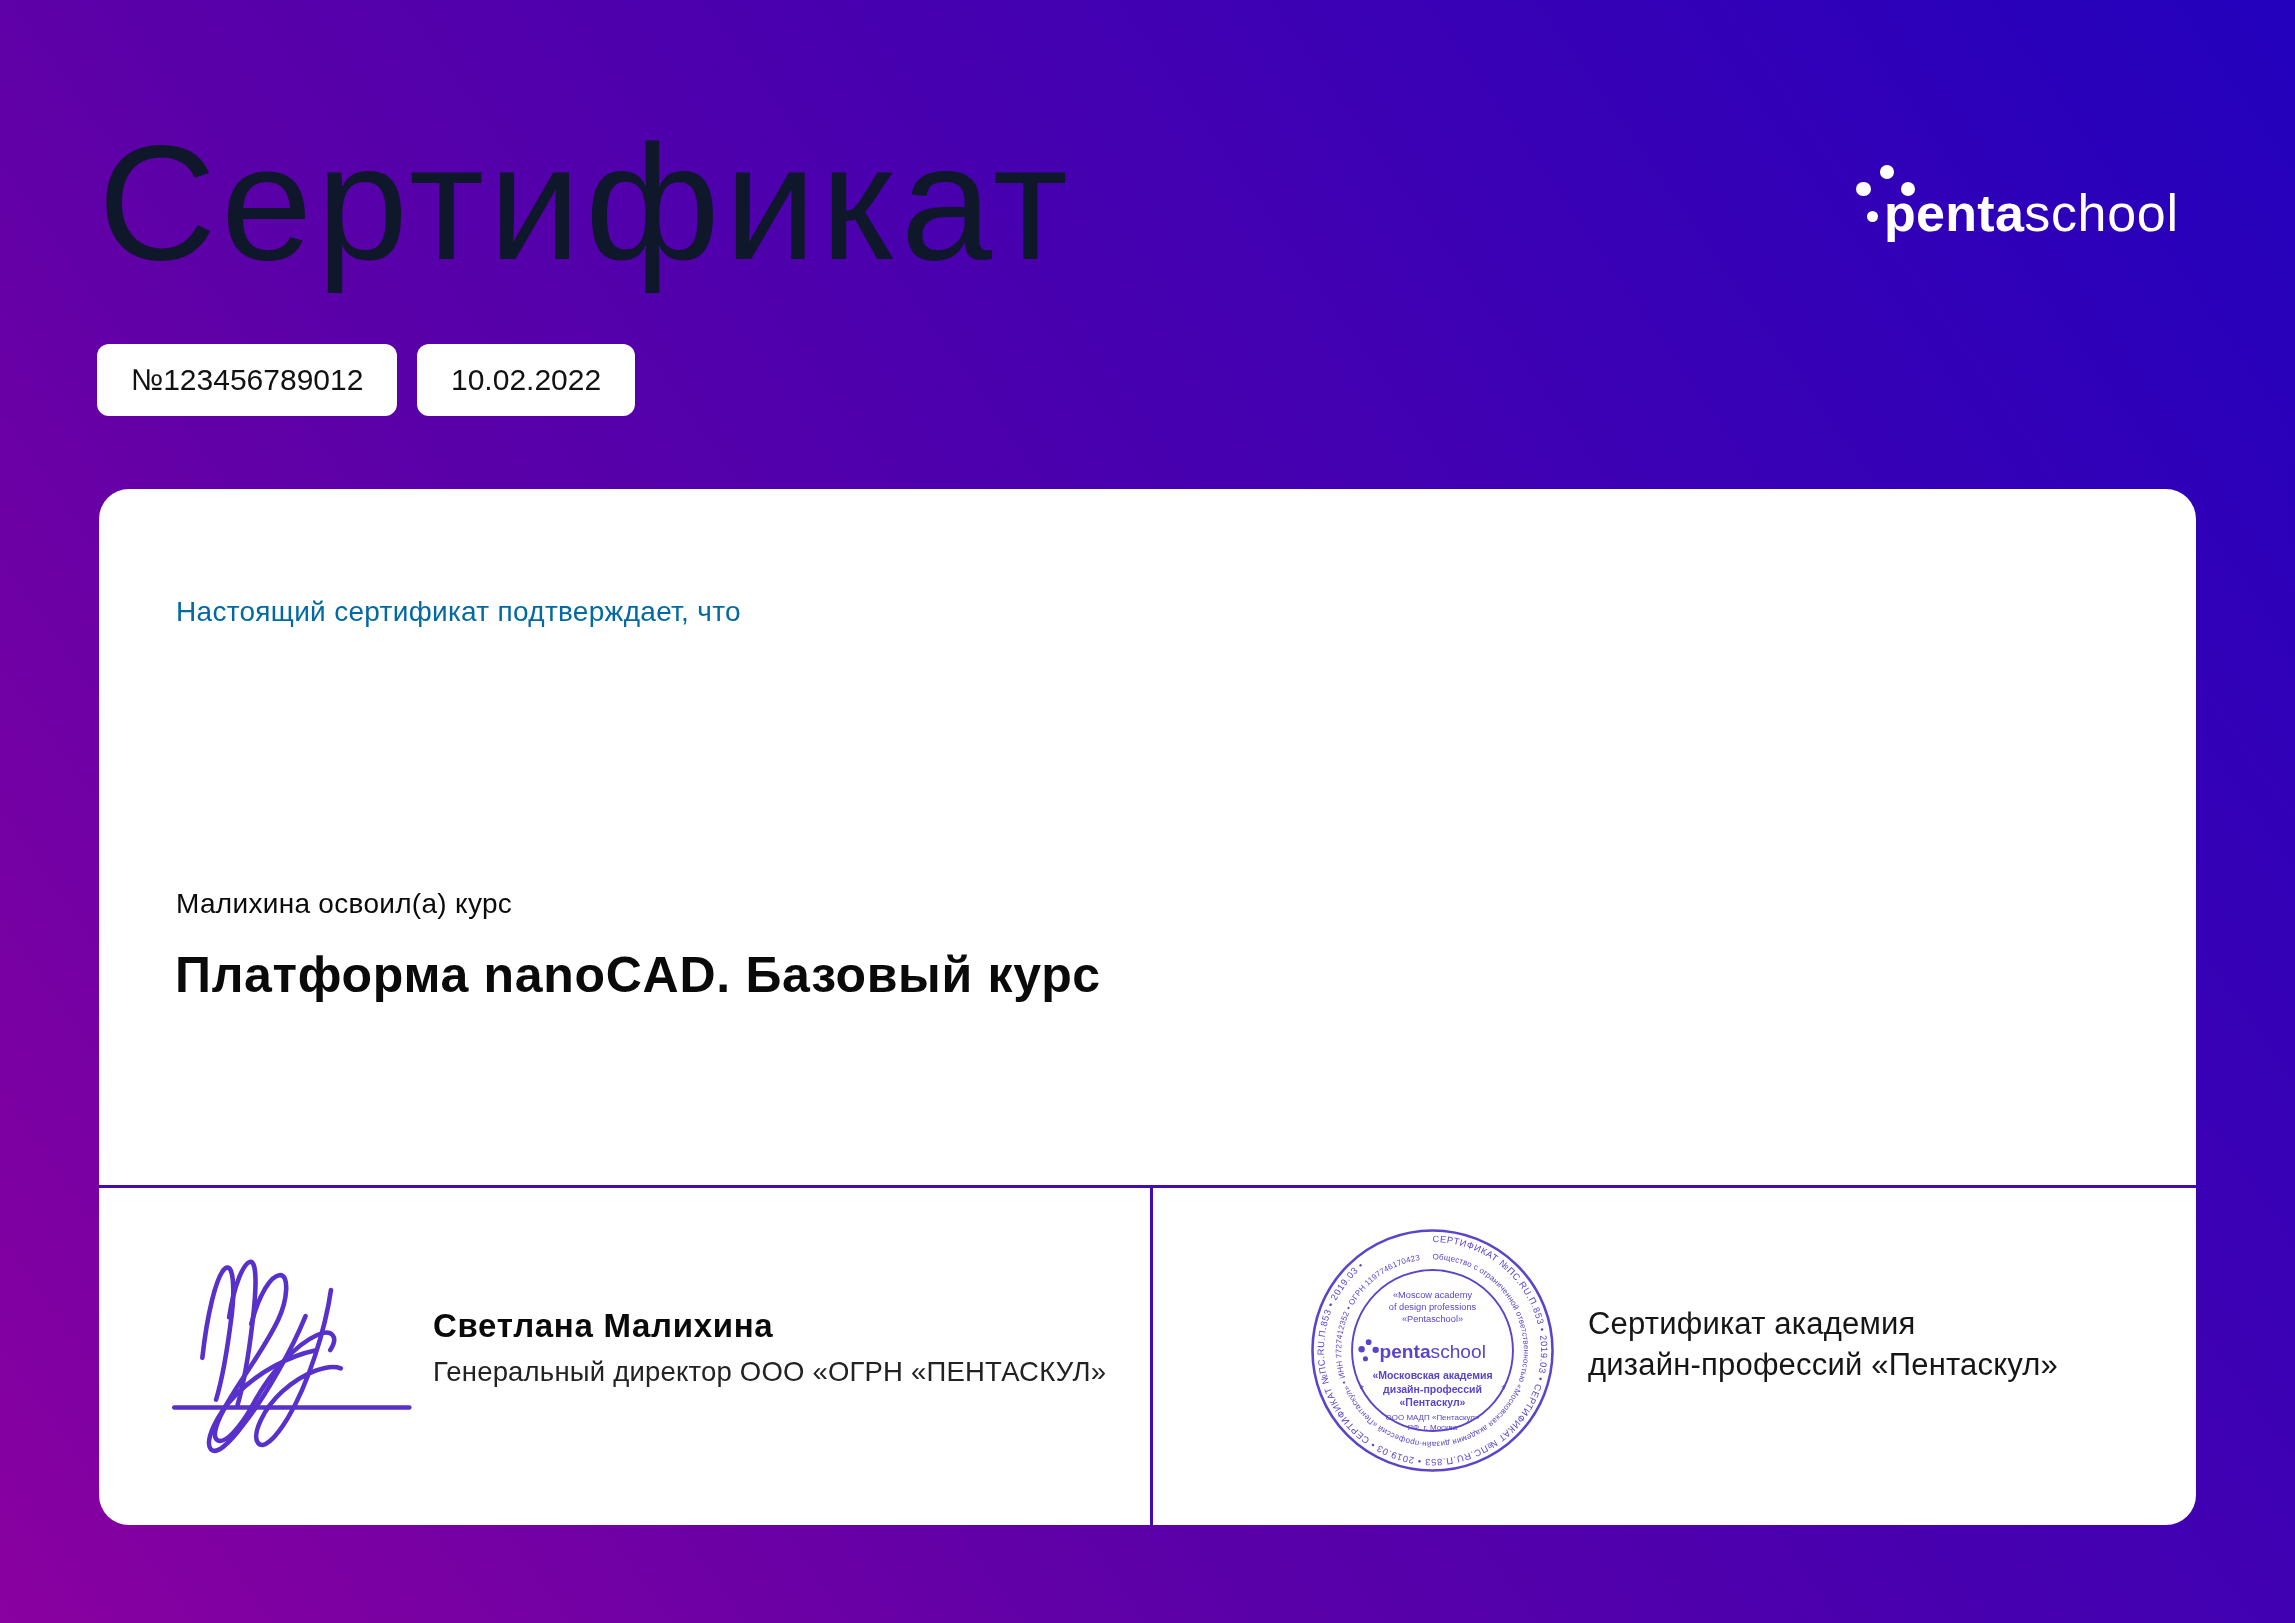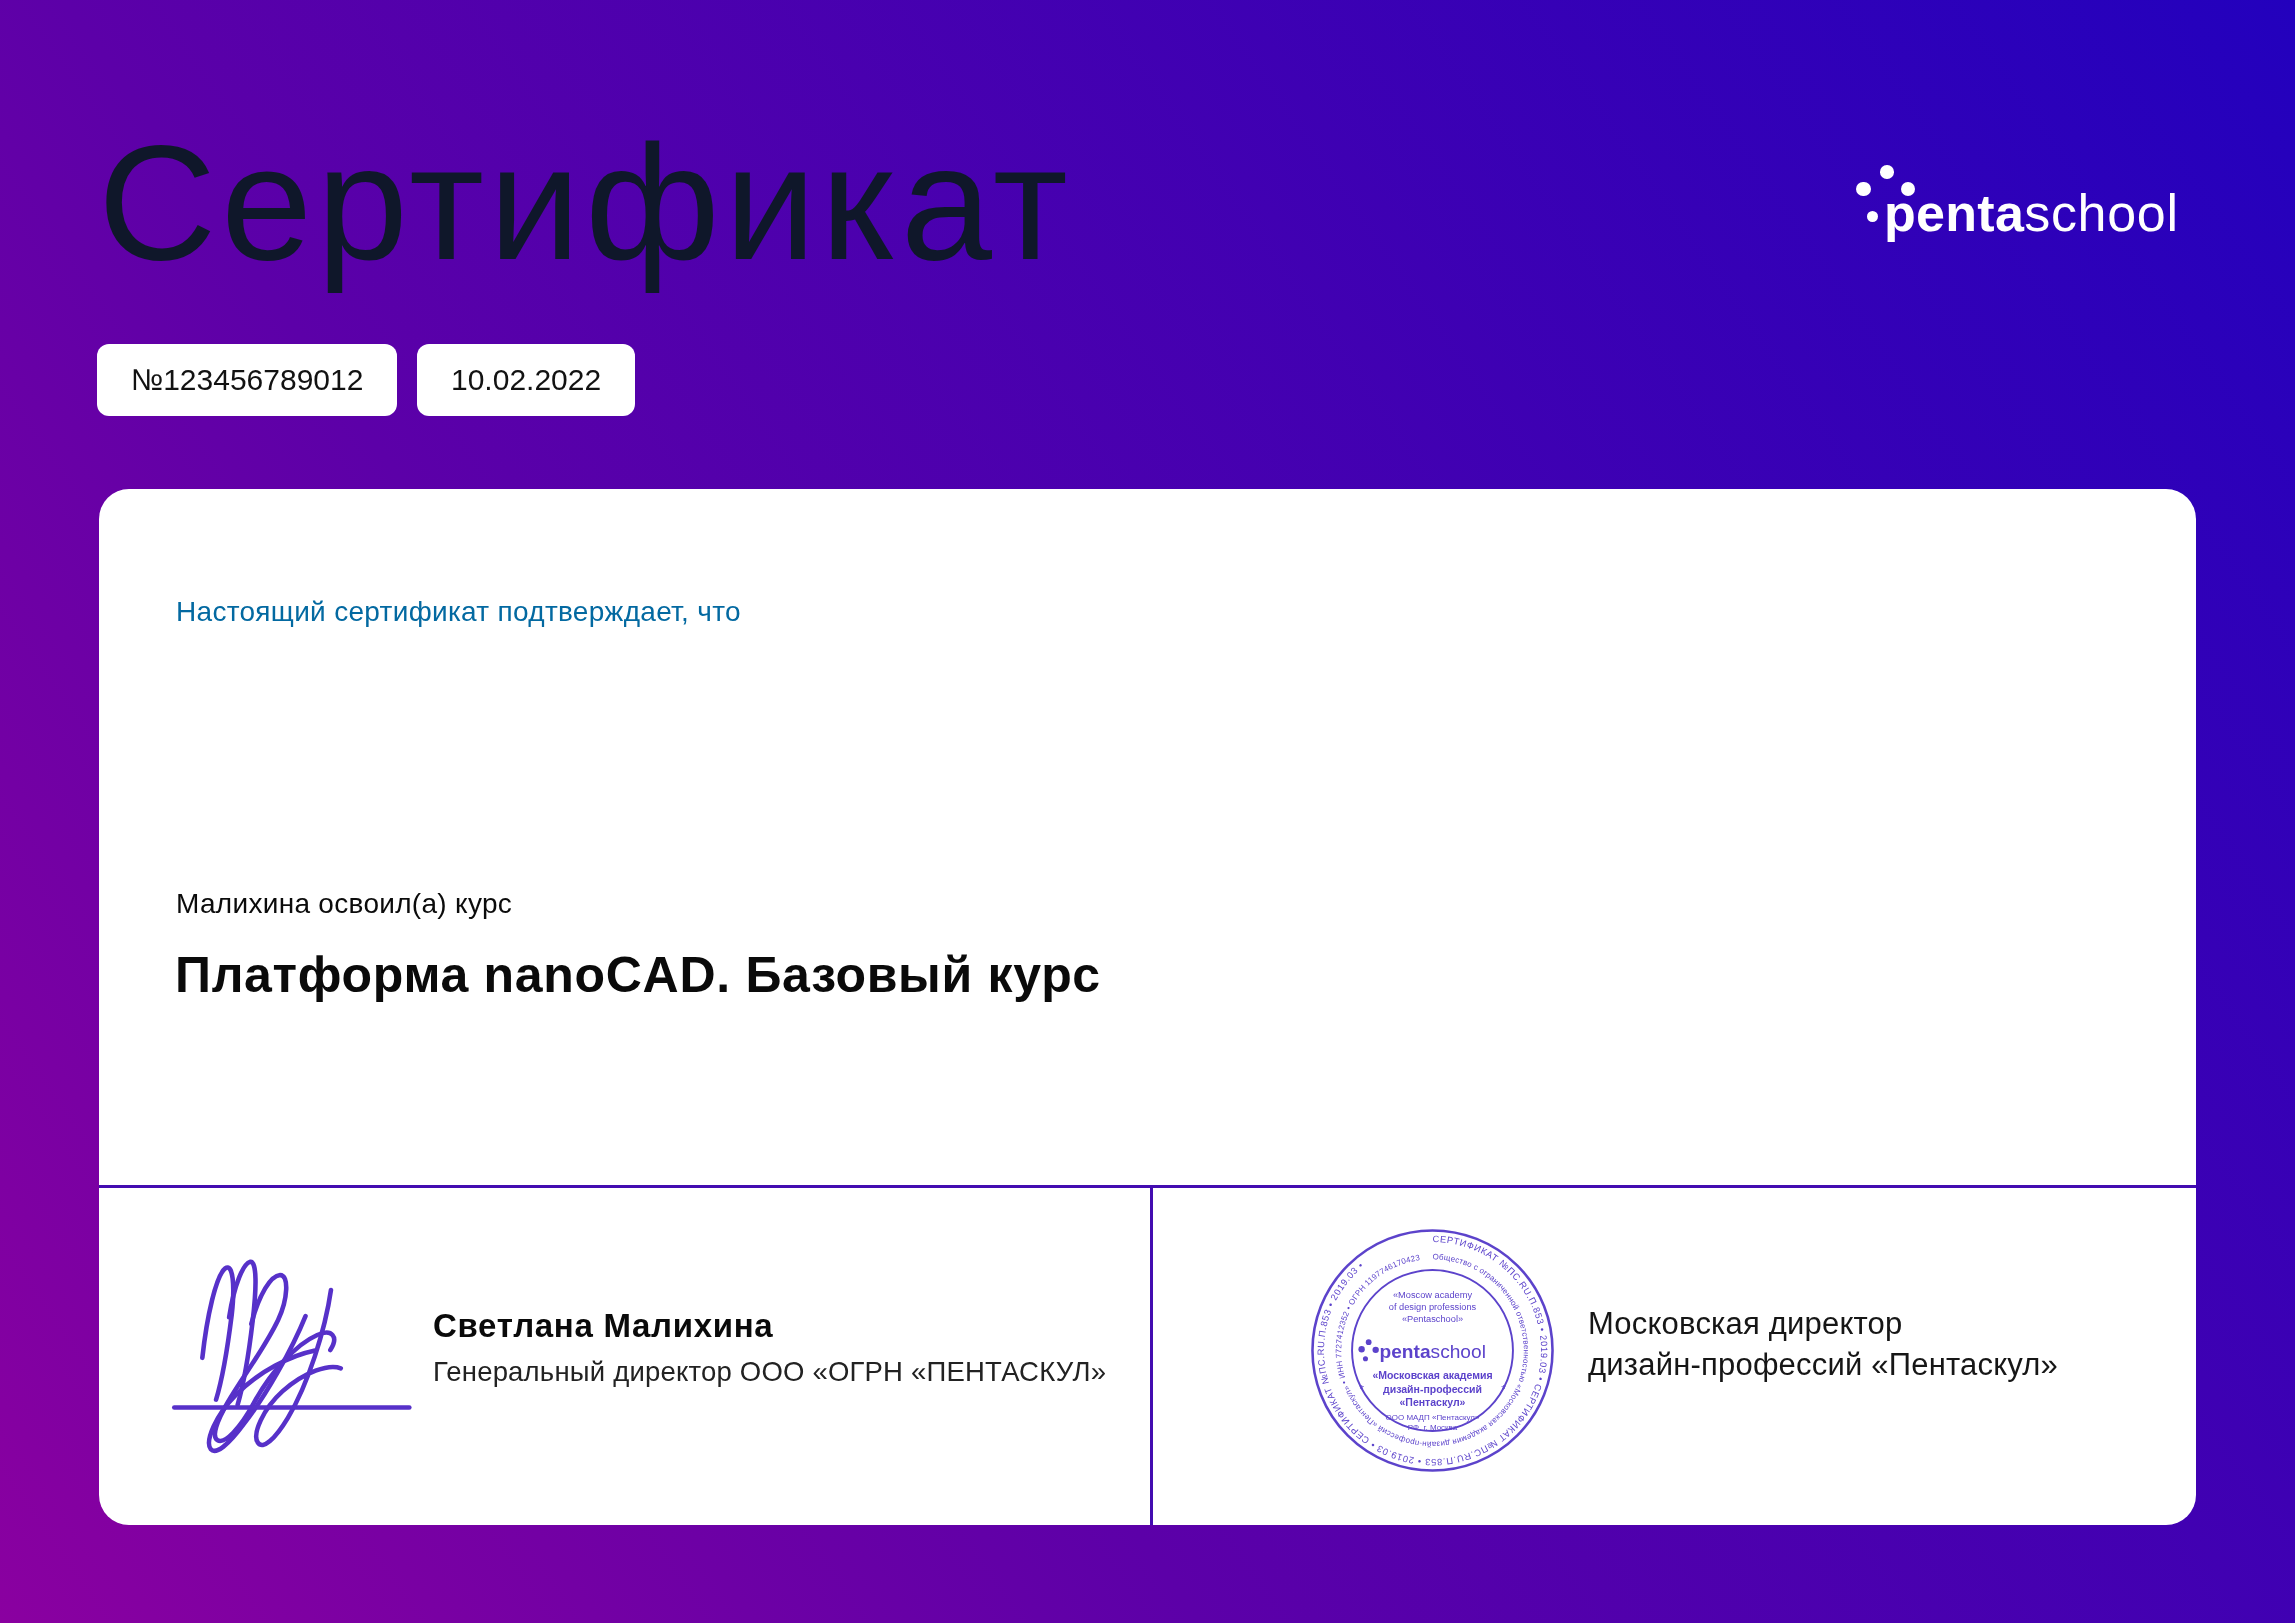--- a/index.html
+++ b/index.html
@@ -125,18 +125,18 @@
 
       <text x="84" y="262" font-size="18" text-anchor="middle">*</text>
       <text x="306" y="262" font-size="18" text-anchor="middle">*</text>
 
       <text x="195" y="304" font-size="12.5" text-anchor="middle">ООО МАДП «Пентаскул»</text>
       <text x="195" y="320" font-size="12.5" text-anchor="middle">РФ, г. Москва</text>
     </g>
   </svg>
 
   <div class="abs org-block">
-    <div>Московская директор</div>
+    <div>Сертификат академия</div>
     <div>дизайн-профессий «Пентаскул»</div>
   </div>
 
 </div>
 
 
 </body></html>

